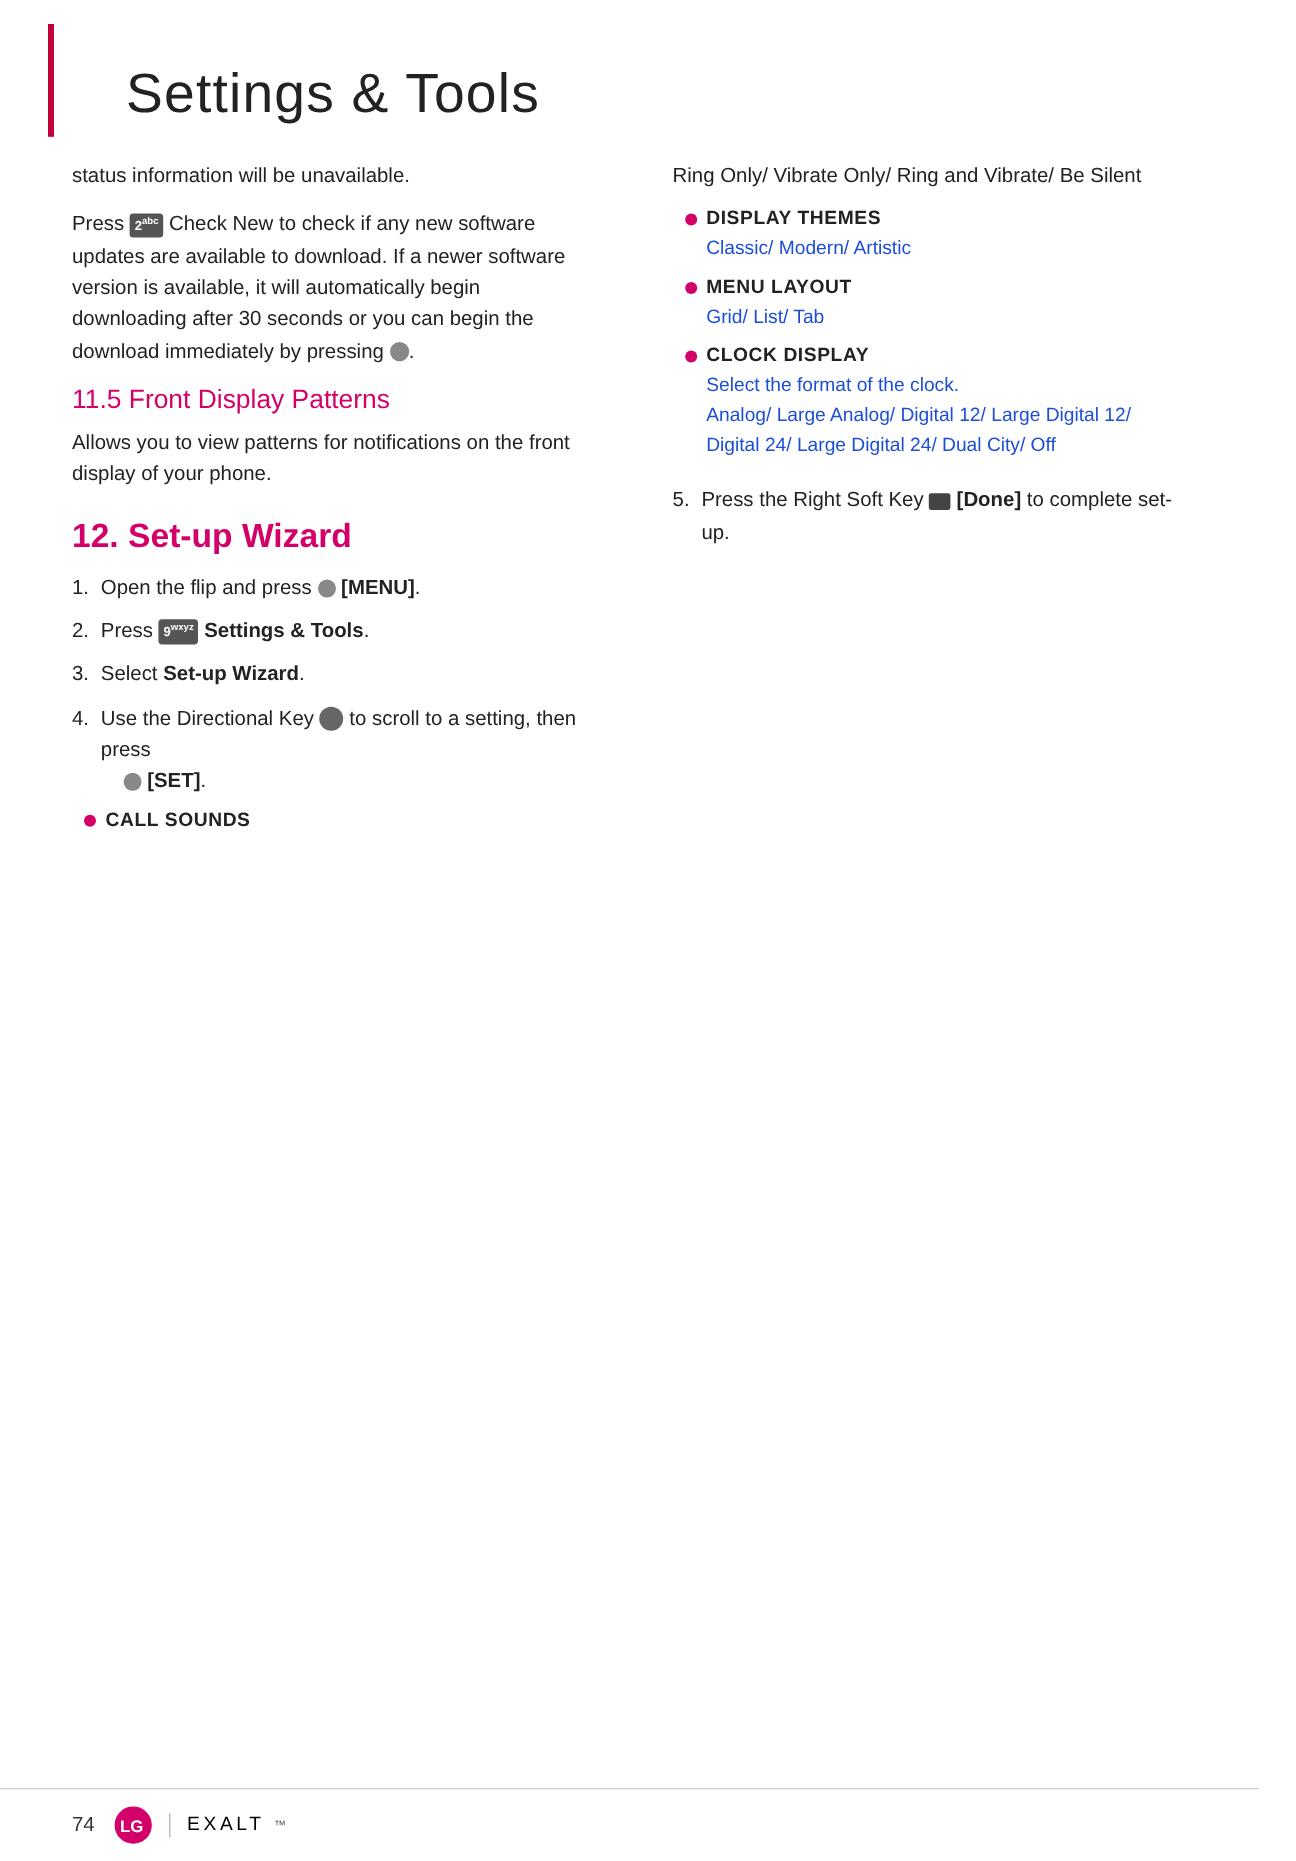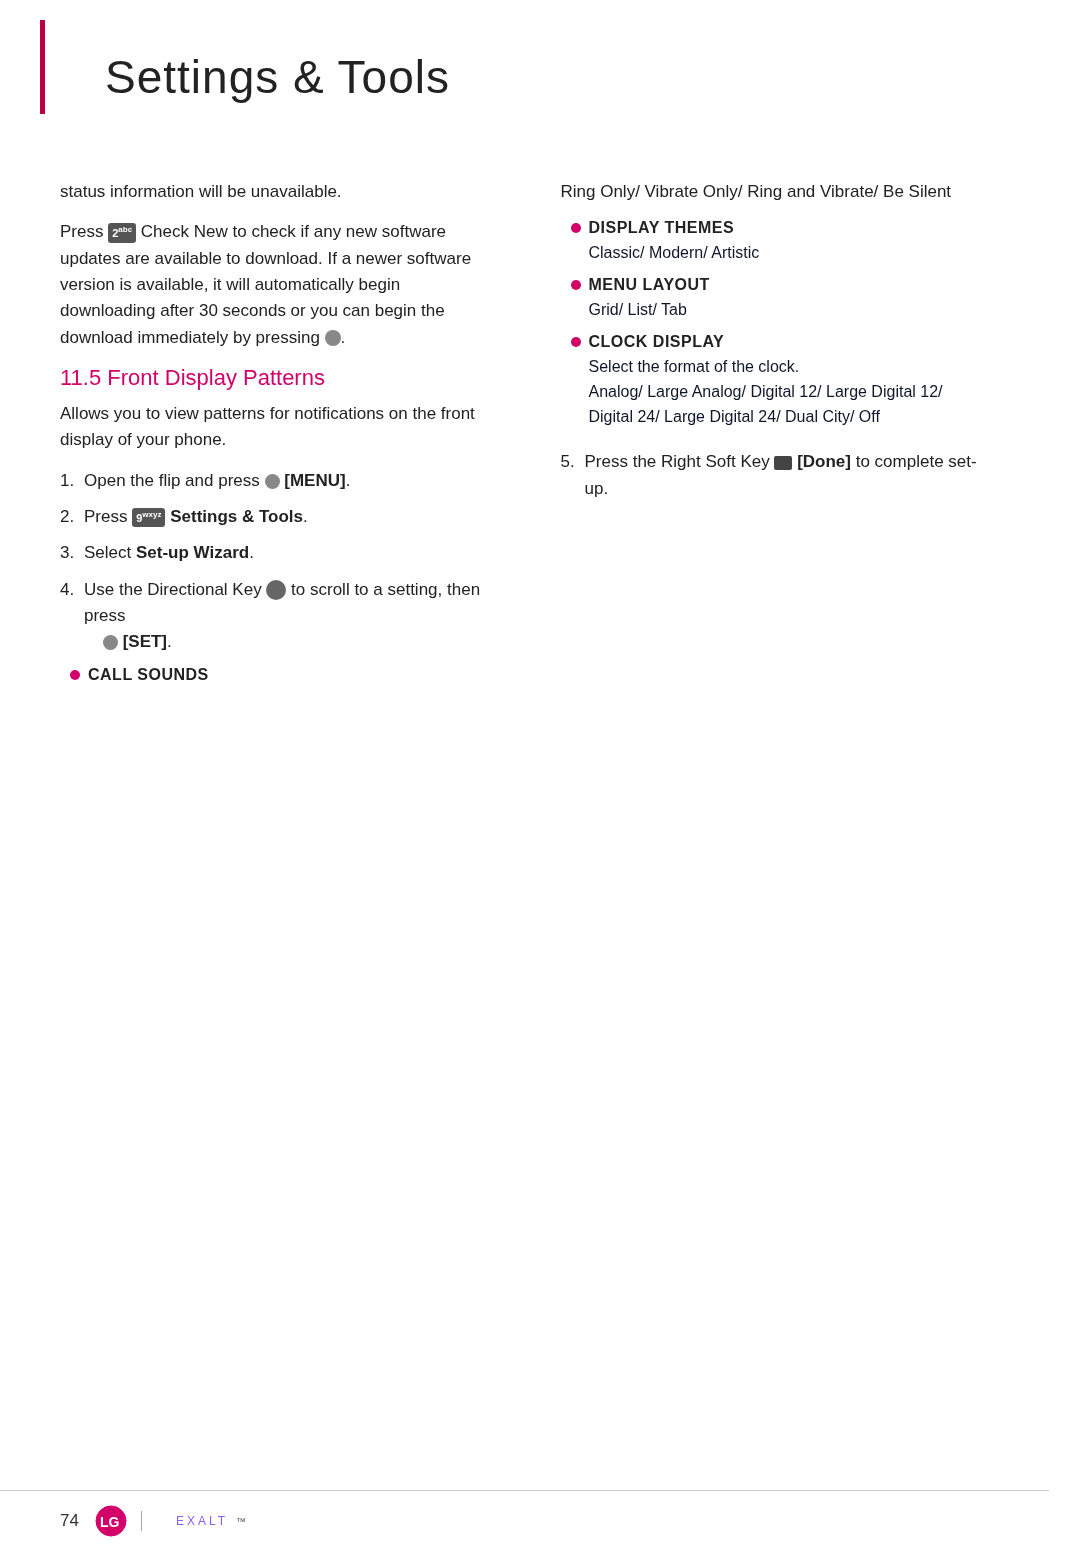--- a/index.html
+++ b/index.html
@@ -29,21 +29,20 @@
       font-size: 46px;
       font-weight: 300;
       color: #222;
       letter-spacing: 1px;
     }
     .content-area {
       display: flex;
       flex: 1;
       padding: 0 60px;
       gap: 32px;
-      margin-top: 45px;
     }
     .left-col {
       flex: 1;
       padding-right: 20px;
     }
     .right-col {
       flex: 1;
       padding-left: 20px;
     }
     .body-text {
@@ -111,21 +110,21 @@
       height: 10px;
       background: #d4006a;
       border-radius: 50%;
       display: inline-block;
       flex-shrink: 0;
     }
     .bullet-body {
       font-size: 16px;
       line-height: 1.55;
       margin-left: 18px;
-      color: #0f172a;
+      color: #1d4ed8;
     }
     .icon-inline {
       display: inline-block;
       background: #555;
       color: #fff;
       font-size: 11px;
       border-radius: 3px;
       padding: 1px 4px;
       vertical-align: middle;
       font-weight: bold;
@@ -175,25 +174,24 @@
       font-size: 17px;
       color: #333;
       font-weight: normal;
     }
     .footer-logo {
       display: flex;
       align-items: center;
       gap: 8px;
     }
     .brand-name {
-      font-size: 12px;
+      font-size: 16px;
       letter-spacing: 3px;
-      color: #8b5cf6;
+      color: #000000;
       font-weight: normal;
-      margin-left: 20px;
     }
     .divider-vertical {
       width: 1px;
       height: 20px;
       background: #aaa;
       display: inline-block;
       margin: 0 6px;
     }
     .right-col .numbered-list li {
       margin-left: 0;
@@ -214,20 +212,21 @@
 
       <p class="body-text">status information will be unavailable.</p>
 
       <p class="body-text">
         Press <span class="icon-inline">2<sup style="font-size:8px">abc</sup></span> <span>Check New to check if any new software updates are available to download. If a newer software version is available, it will automatically begin downloading after 30 seconds or you can begin the download immediately by pressing</span> <span class="icon-circle" style="display:inline-block;width:16px;height:16px;background:#888;border-radius:50%;vertical-align:middle;"></span>.
       </p>
 
       <h2 class="section-heading-pink">11.5 Front Display Patterns</h2>
       <p class="body-text">Allows you to view patterns for notifications on the front display of your phone.</p>
 
+      <h2 class="section-heading-bold">12. Set-up Wizard</h2>
 
       <ol class="numbered-list">
         <li>
           <span class="num">1.</span>
           Open the flip and press <span class="icon-circle" style="display:inline-block;width:15px;height:15px;background:#888;border-radius:50%;vertical-align:middle;"></span>
           <span class="bold-inline">[MENU]</span>.
         </li>
         <li>
           <span class="num">2.</span>
           Press <span class="icon-inline">9<sup style="font-size:8px">wxyz</sup></span> <span class="bold-inline">Settings &amp; Tools</span>.

